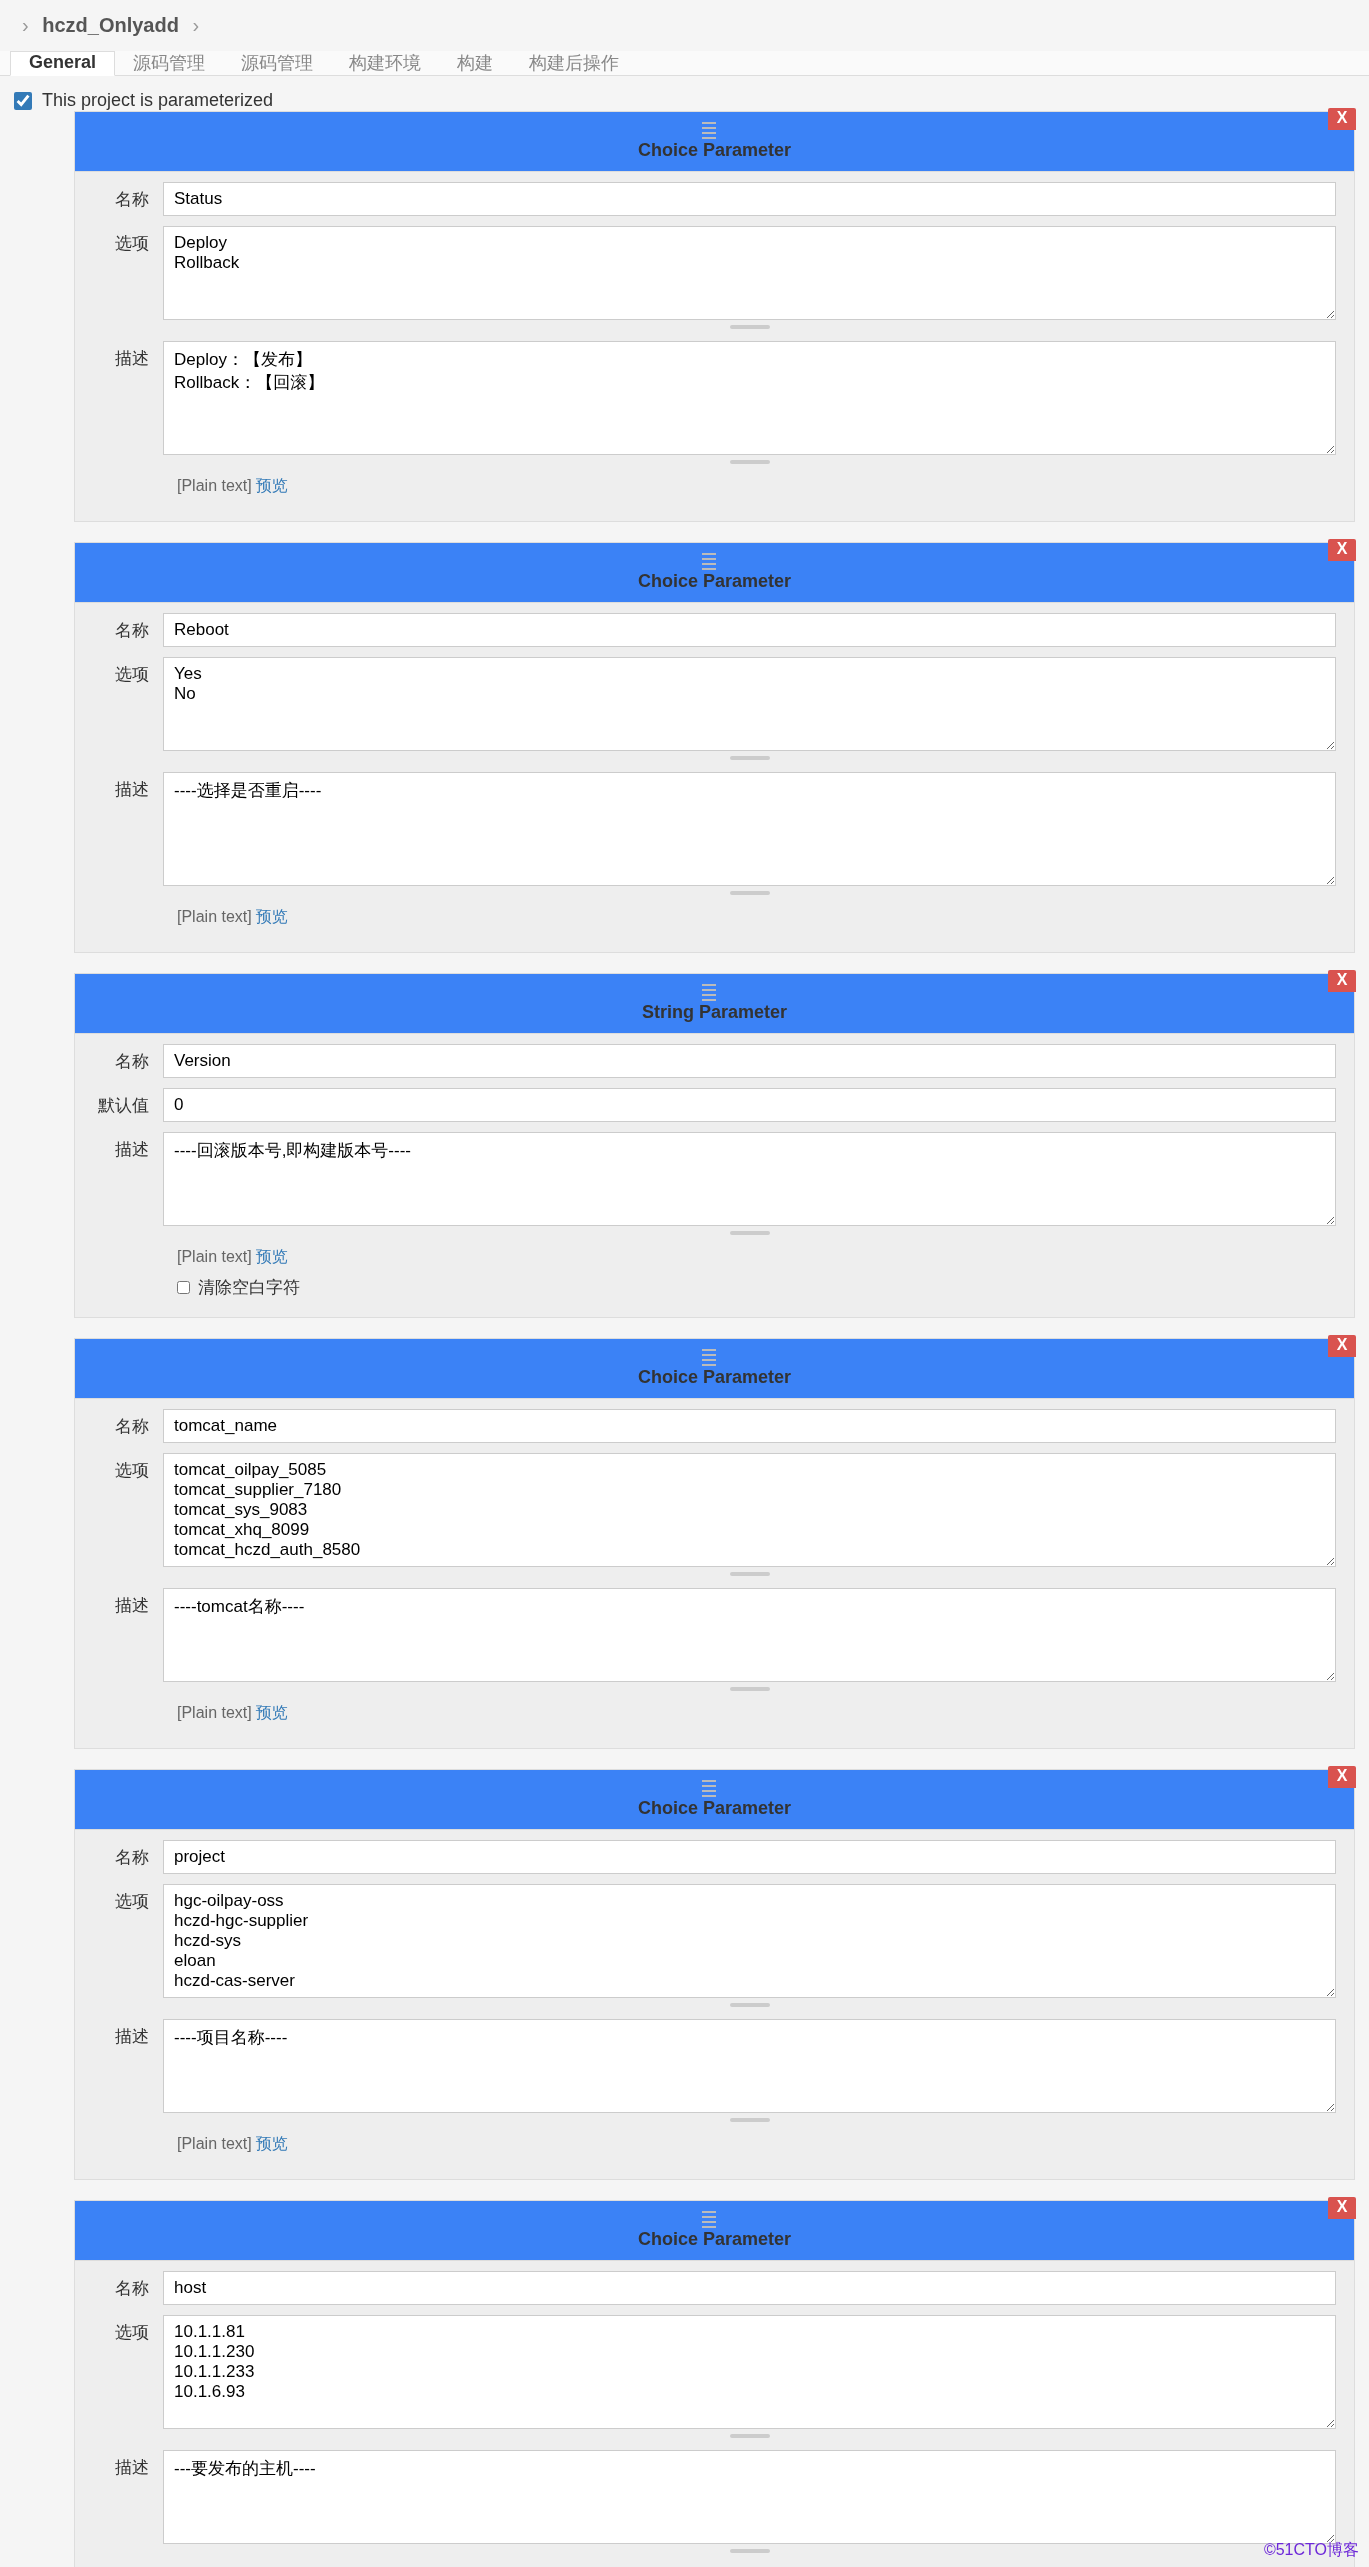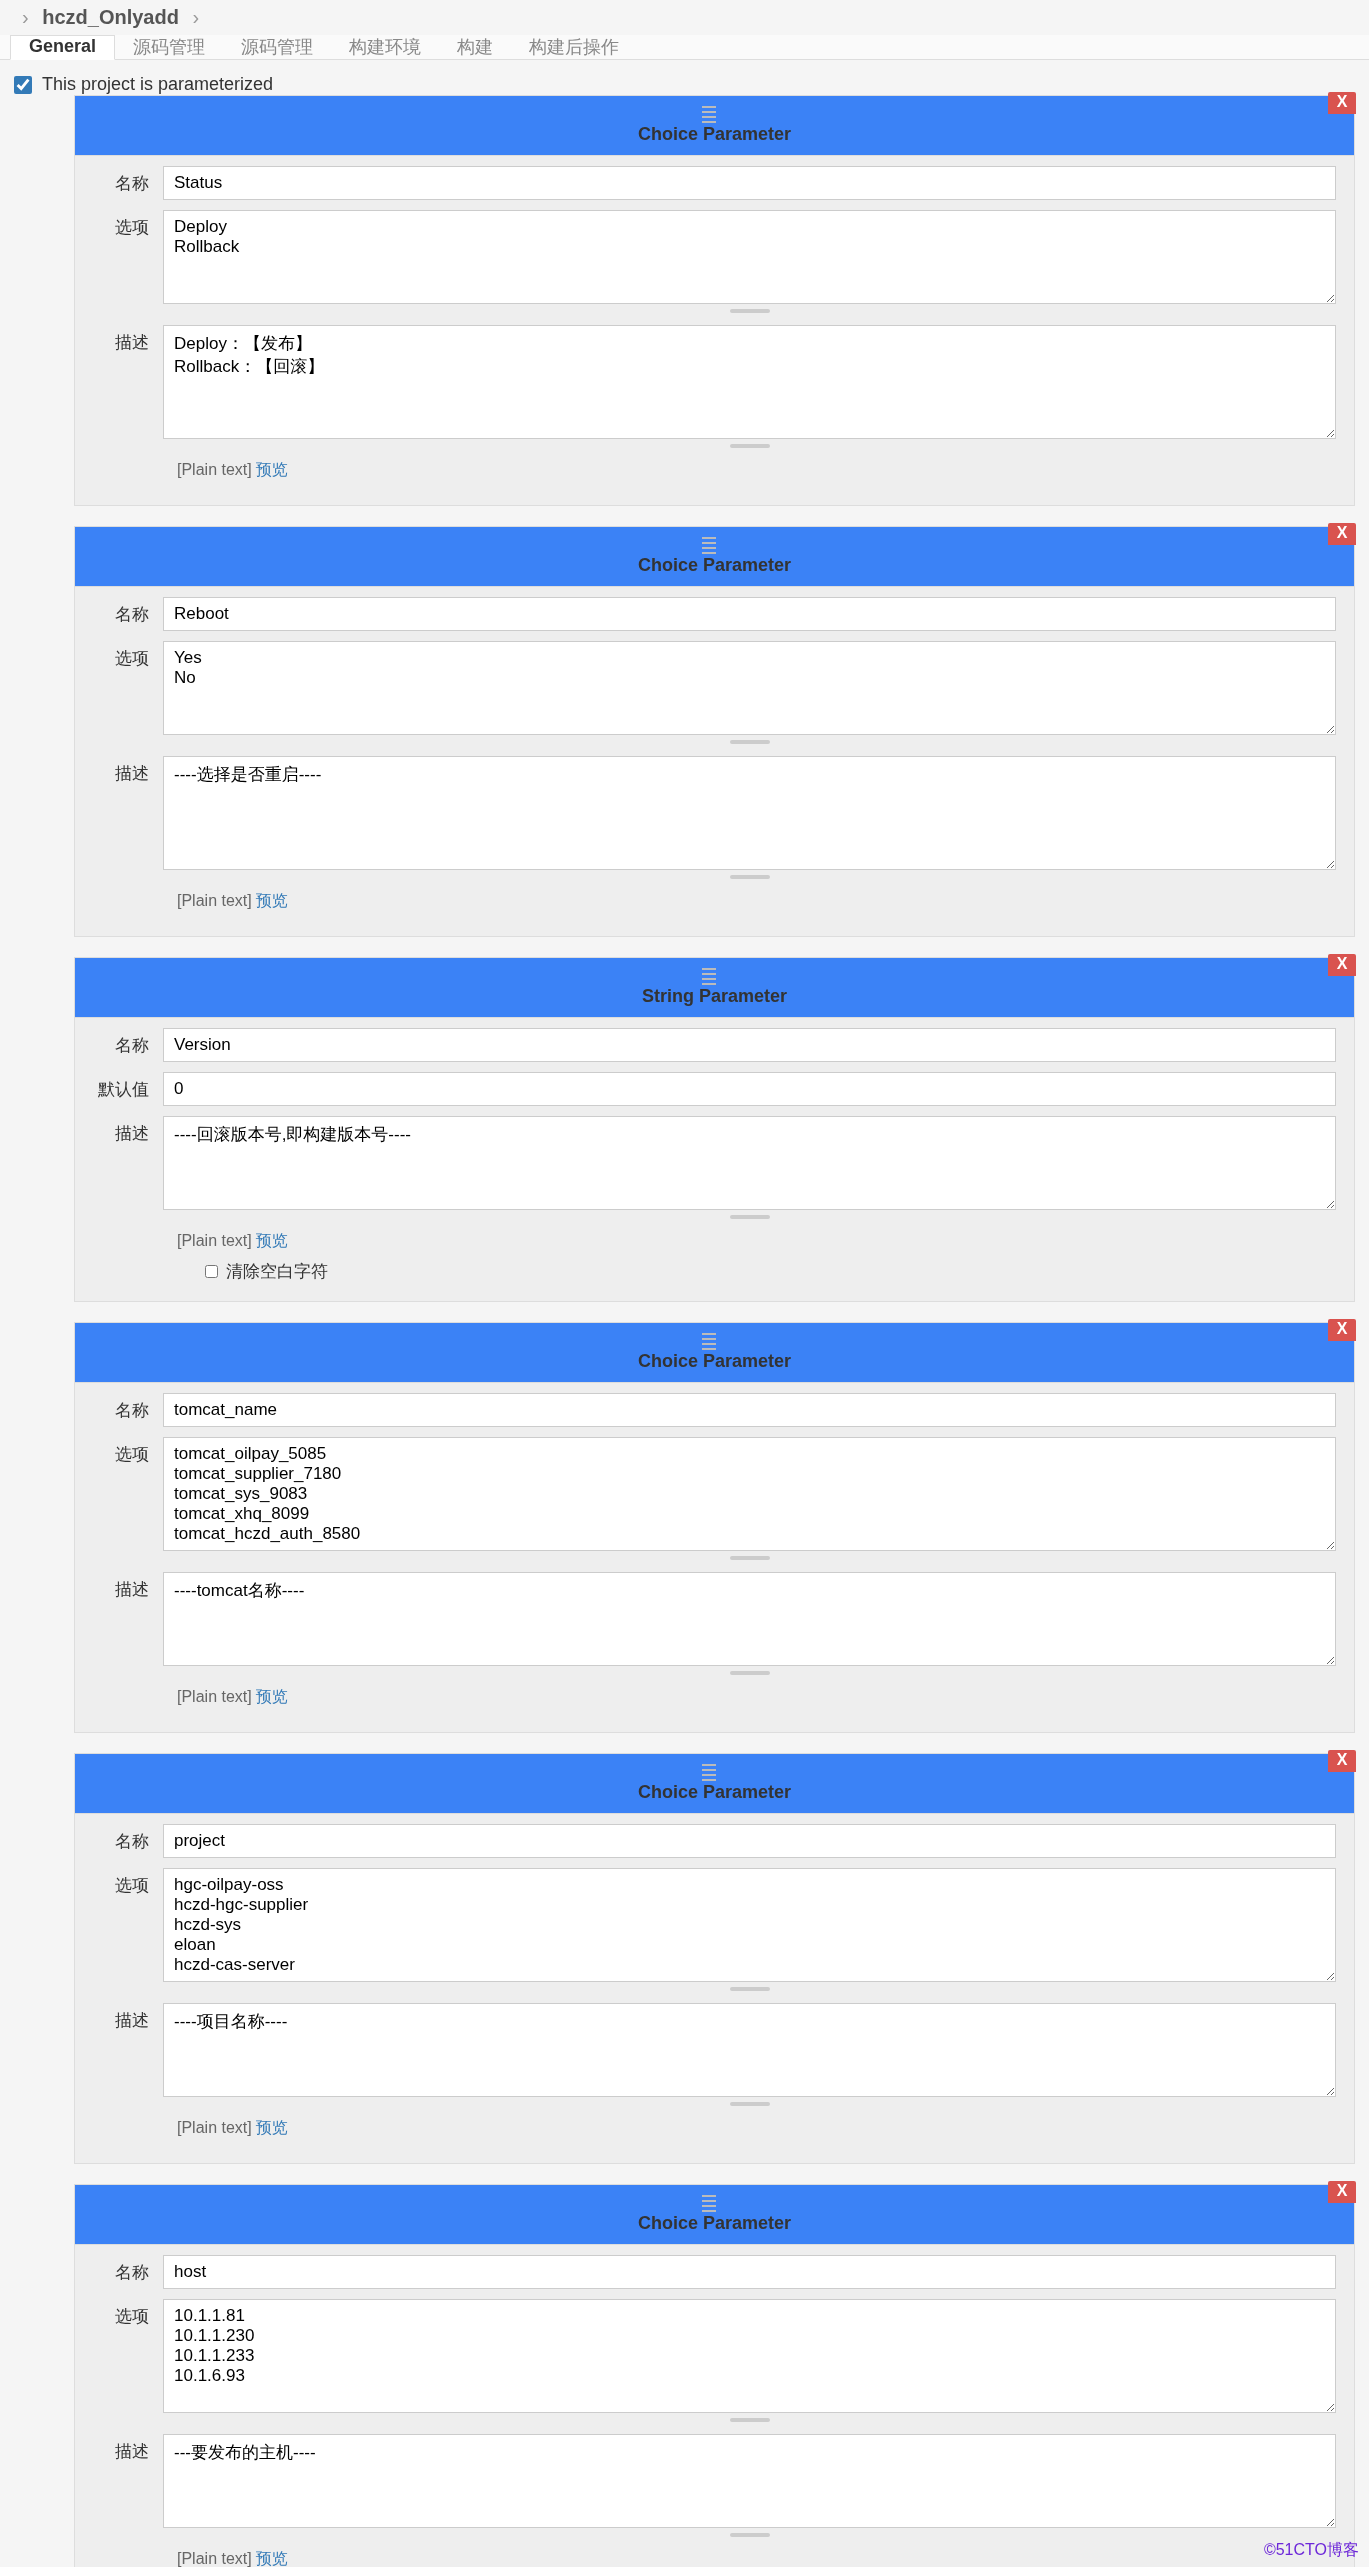--- a/index.html
+++ b/index.html
@@ -1,17 +1,17 @@
 <!DOCTYPE html>
 <html><head>
 <meta charset="utf-8">
 <style>
 * { box-sizing: border-box; margin: 0; padding: 0; }
 body { font-family: Arial, "Microsoft YaHei", sans-serif; font-size: 18px; color: #333; background: #f5f5f5; width: 1369px; }
-.breadcrumb { padding: 6px 14px; font-size: 20px; font-weight: bold; color: #555; }
+.breadcrumb { padding: 14px 14px; font-size: 20px; font-weight: bold; color: #555; }
 .breadcrumb .sep { color: #999; margin: 0 8px; font-weight: normal; }
 .tabs { display: flex; border-bottom: 1px solid #ddd; background: #fafafa; padding-left: 10px; }
 .tab { padding: 0 18px; color: #888; cursor: pointer; font-size: 18px; }
 .tab.active { background: #fff; border: 1px solid #ddd; border-bottom: 1px solid #fff; color: #333; font-weight: bold; margin-bottom: -1px; }
 .content { padding: 14px; }
 .check-row { display: flex; align-items: center; gap: 10px; font-size: 18px; }
 .check-row input[type=checkbox] { width: 18px; height: 18px; accent-color: #337ab7; }
 .param-block { background: #eee; border: 1px solid #ddd; margin: 0 0 20px 60px; position: relative; }
 .param-header { display: flex; align-items: center; padding: 10px 14px; font-weight: bold; background: #3b82f6; border-bottom: 1px solid #ddd; flex-direction: column; }
 .drag-handle { width: 14px; height: 18px; background: repeating-linear-gradient(#bbb 0 2px, transparent 2px 5px); margin-right: 12px; }
@@ -20,21 +20,21 @@
 .form-row { display: flex; align-items: flex-start; margin-bottom: 10px; }
 .form-label { width: 70px; text-align: right; padding-right: 14px; color: #333; padding-top: 6px; font-size: 17px; }
 .form-input { flex: 1; }
 .form-input input[type=text] { width: 100%; padding: 6px 10px; border: 1px solid #ccc; background: #fff; font-size: 17px; }
 .form-input textarea { width: 100%; padding: 6px 10px; border: 1px solid #ccc; background: #fff; font-size: 17px; font-family: inherit; resize: both; }
 .textarea-handle { height: 8px; background: #eee; display: flex; justify-content: center; align-items: center; margin-top: -2px; }
 .textarea-handle::after { content: ""; width: 40px; height: 4px; background: #ccc; border-radius: 2px; }
 .preview-row { margin-left: 84px; margin-top: 4px; margin-bottom: 6px; font-size: 16px; }
 .preview-row .plain { color: #666; }
 .preview-row .link { color: #337ab7; cursor: pointer; margin-left: 4px; }
-.sub-check { margin-left: 112px; display: flex; align-items: center; gap: 8px; margin-top: 8px; font-size: 17px; }
+.sub-check { margin-left: 84px; display: flex; align-items: center; gap: 8px; margin-top: 8px; font-size: 17px; }
 .add-param-row { margin: 14px 0 14px 60px; }
 .add-param-btn { background: #fff; border: 1px solid #ccc; padding: 8px 16px; cursor: pointer; font-size: 17px; border-radius: 3px; }
 .add-param-btn .caret { margin-left: 6px; font-size: 12px; }
 .watermark { position: fixed; right: 10px; bottom: 6px; color: #6d28d9; font-size: 16px; }
 </style>
 </head>
 <body>
 
 <div class="breadcrumb">
   <span class="sep">›</span>

